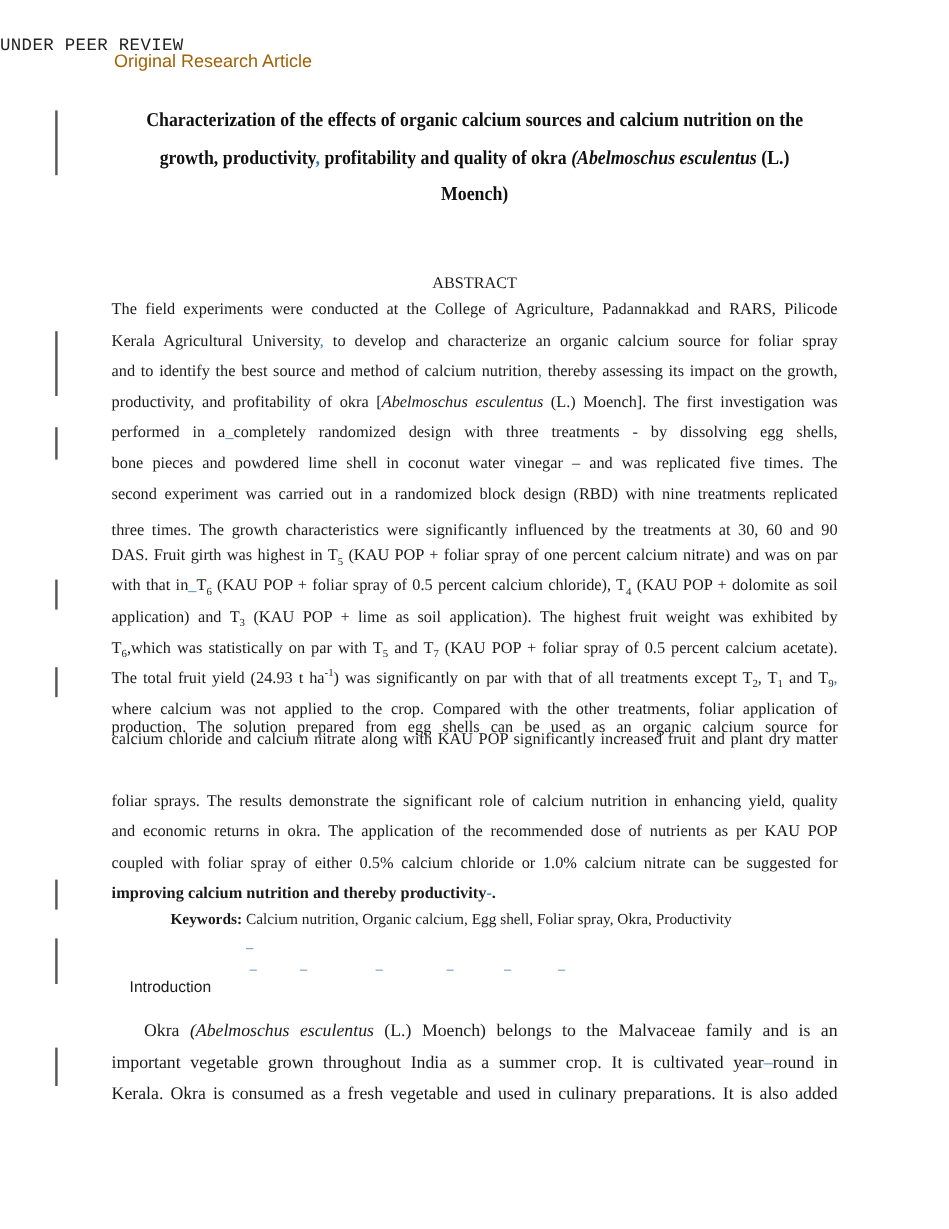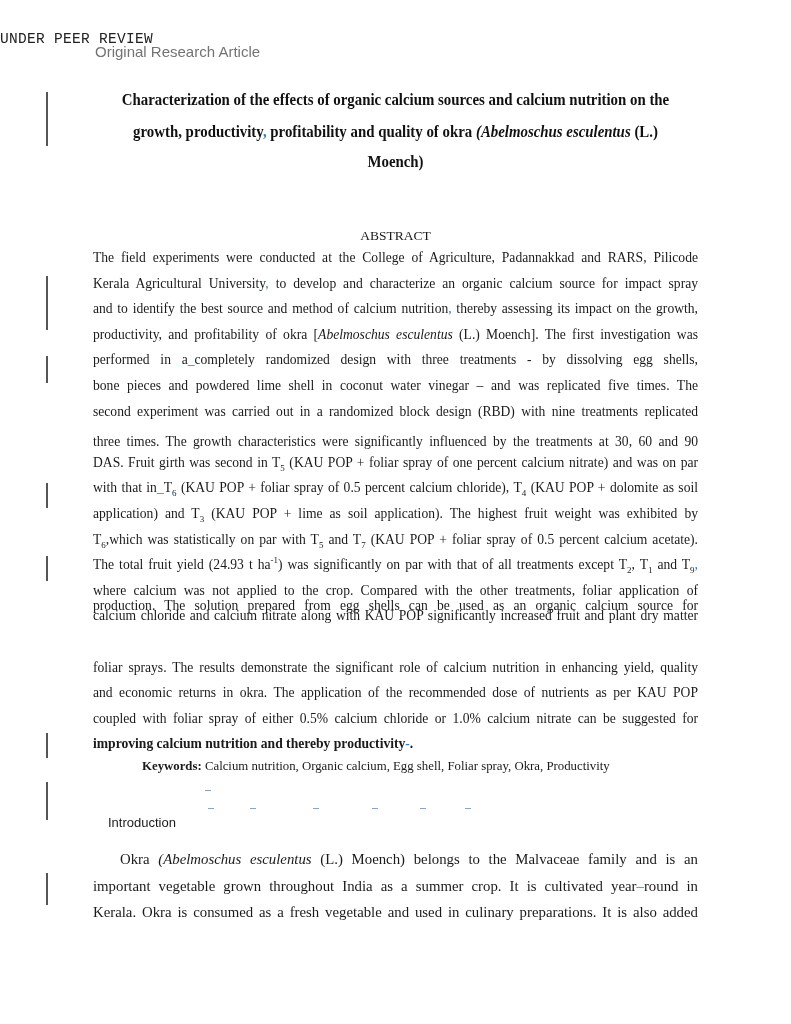--- a/index.html
+++ b/index.html
@@ -2,21 +2,21 @@
 <html><head>
   <meta charset="utf-8">
   <style>
     html, body { margin: 0; padding: 0; background: #ffffff; }
     body { width: 791px; height: 1024px; position: relative; overflow: hidden; color: #1a1a1a; }
     .mono { font-family: "Liberation Mono", "DejaVu Sans Mono", monospace; margin-top: 28px; }
     .sans { font-family: "Liberation Sans", "DejaVu Sans", sans-serif; }
     .serif { font-family: "Liberation Serif", "DejaVu Serif", serif; }
     .abs { position: absolute; }
     #review-header { left: 0; top: 3px; font-size: 14.5px; letter-spacing: 0.3px; color: #222; }
-    #article-type { left: 95px; top: 43px; font-size: 15px; color: #737373; }
+    #article-type { left: 95px; top: 43px; font-size: 15px; color: #a16207; }
     .title-line { left: 0; width: 791px; text-align: center; font-weight: bold; font-size: 16.5px; color: #111; transform: scaleX(0.9); }
     #title-1 { top: 90px; }
     #title-2 { top: 122px; }
     #title-3 { top: 152px; }
     .blue { color: #2e7fc0; }
     #abstract-heading { left: 0; width: 791px; text-align: center; top: 228px; font-size: 13.5px; }
     .body-line { left: 93px; width: 605px; font-size: 13.6px; text-align: justify; text-align-last: justify; white-space: nowrap; line-height: 18px; }
     .body-line.last { text-align-last: left; font-weight: bold; }
     sub, sup { font-size: 9px; line-height: 0; }
     #keywords-line { left: 142px; top: 759px; font-size: 12.8px; }
@@ -32,28 +32,28 @@
 <div id="article-type" class="abs sans">Original Research Article</div>
 
 <div id="title-1" class="abs serif title-line">Characterization of the effects of organic calcium sources and calcium nutrition on the</div>
 <div id="title-2" class="abs serif title-line"><span>growth, productivity</span><span class="blue">,</span><span> profitability and quality of okra </span><i>(Abelmoschus esculentus</i><span> (L.)</span></div>
 <div id="title-3" class="abs serif title-line">Moench)</div>
 
 <div id="abstract-heading" class="abs serif">ABSTRACT</div>
 
 <div id="abstract-body">
     <div class="abs serif body-line" style="top: 249px;"><span>The field experiments were conducted at the College of Agriculture, Padannakkad and RARS, Pilicode</span></div>
-    <div class="abs serif body-line" style="top: 274.6px;"><span>Kerala Agricultural University</span><span class="blue">,</span><span> to develop and characterize an organic calcium source for impact spray</span></div>
+    <div class="abs serif body-line" style="top: 274.6px;"><span>Kerala Agricultural University</span><span class="blue">,</span><span> to develop and characterize an organic calcium source for foliar spray</span></div>
     <div class="abs serif body-line" style="top: 300.2px;"><span>and to identify the best source and method of calcium nutrition</span><span class="blue">,</span><span> thereby assessing its impact on the growth,</span></div>
     <div class="abs serif body-line" style="top: 325.8px;"><span>productivity, and profitability of okra [</span><i>Abelmoschus esculentus</i><span> (L.) Moench]. The first investigation was</span></div>
     <div class="abs serif body-line" style="top: 351.4px;"><span>performed in a</span><span class="blue">_</span><span>completely randomized design with three treatments - by dissolving egg shells,</span></div>
     <div class="abs serif body-line" style="top: 377px;"><span>bone pieces and powdered lime shell in coconut water vinegar – and was replicated five times. The</span></div>
     <div class="abs serif body-line" style="top: 402.6px;"><span>second experiment was carried out in a randomized block design (RBD) with nine treatments replicated</span></div>
     <div class="abs serif body-line" style="top: 433px;"><span>three times. The growth characteristics were significantly influenced by the treatments at 30, 60 and 90</span></div>
-    <div class="abs serif body-line" style="top: 453.8px;"><span>DAS. Fruit girth was second in T</span><sub>5</sub><span> (KAU POP + foliar spray of one percent calcium nitrate) and was on par</span></div>
+    <div class="abs serif body-line" style="top: 453.8px;"><span>DAS. Fruit girth was highest in T</span><sub>5</sub><span> (KAU POP + foliar spray of one percent calcium nitrate) and was on par</span></div>
     <div class="abs serif body-line" style="top: 479.4px;"><span>with that in</span><span class="blue">_</span><span>T</span><sub>6</sub><span> (KAU POP + foliar spray of 0.5 percent calcium chloride), T</span><sub>4</sub><span> (KAU POP + dolomite as soil</span></div>
     <div class="abs serif body-line" style="top: 505px;"><span>application) and T</span><sub>3</sub><span> (KAU POP + lime as soil application). The highest fruit weight was exhibited by</span></div>
     <div class="abs serif body-line" style="top: 530.6px;"><span>T</span><sub>6</sub><span>,which was statistically on par with T</span><sub>5</sub><span> and T</span><sub>7</sub><span> (KAU POP + foliar spray of 0.5 percent calcium acetate).</span></div>
     <div class="abs serif body-line" style="top: 556.2px;"><span>The total fruit yield (24.93 t ha</span><sup>-1</sup><span>) was significantly on par with that of all treatments except T</span><sub>2</sub><span>, T</span><sub>1</sub><span> and T</span><sub>9</sub><span class="blue">,</span></div>
     <div class="abs serif body-line" style="top: 581.8px;"><span>where calcium was not applied to the crop. Compared with the other treatments, foliar application of</span></div>
     <div class="abs serif body-line" style="top: 607.4px;"><span>calcium chloride and calcium nitrate along with KAU POP significantly increased fruit and plant dry matter</span></div>
     <div class="abs serif body-line" style="top: 597px;"><span>production. The solution prepared from egg shells can be used as an organic calcium source for</span></div>
     <div class="abs serif body-line" style="top: 658.6px;"><span>foliar sprays. The results demonstrate the significant role of calcium nutrition in enhancing yield, quality</span></div>
     <div class="abs serif body-line" style="top: 684.2px;"><span>and economic returns in okra. The application of the recommended dose of nutrients as per KAU POP</span></div>
     <div class="abs serif body-line" style="top: 709.8px;"><span>coupled with foliar spray of either 0.5% calcium chloride or 1.0% calcium nitrate can be suggested for</span></div>

